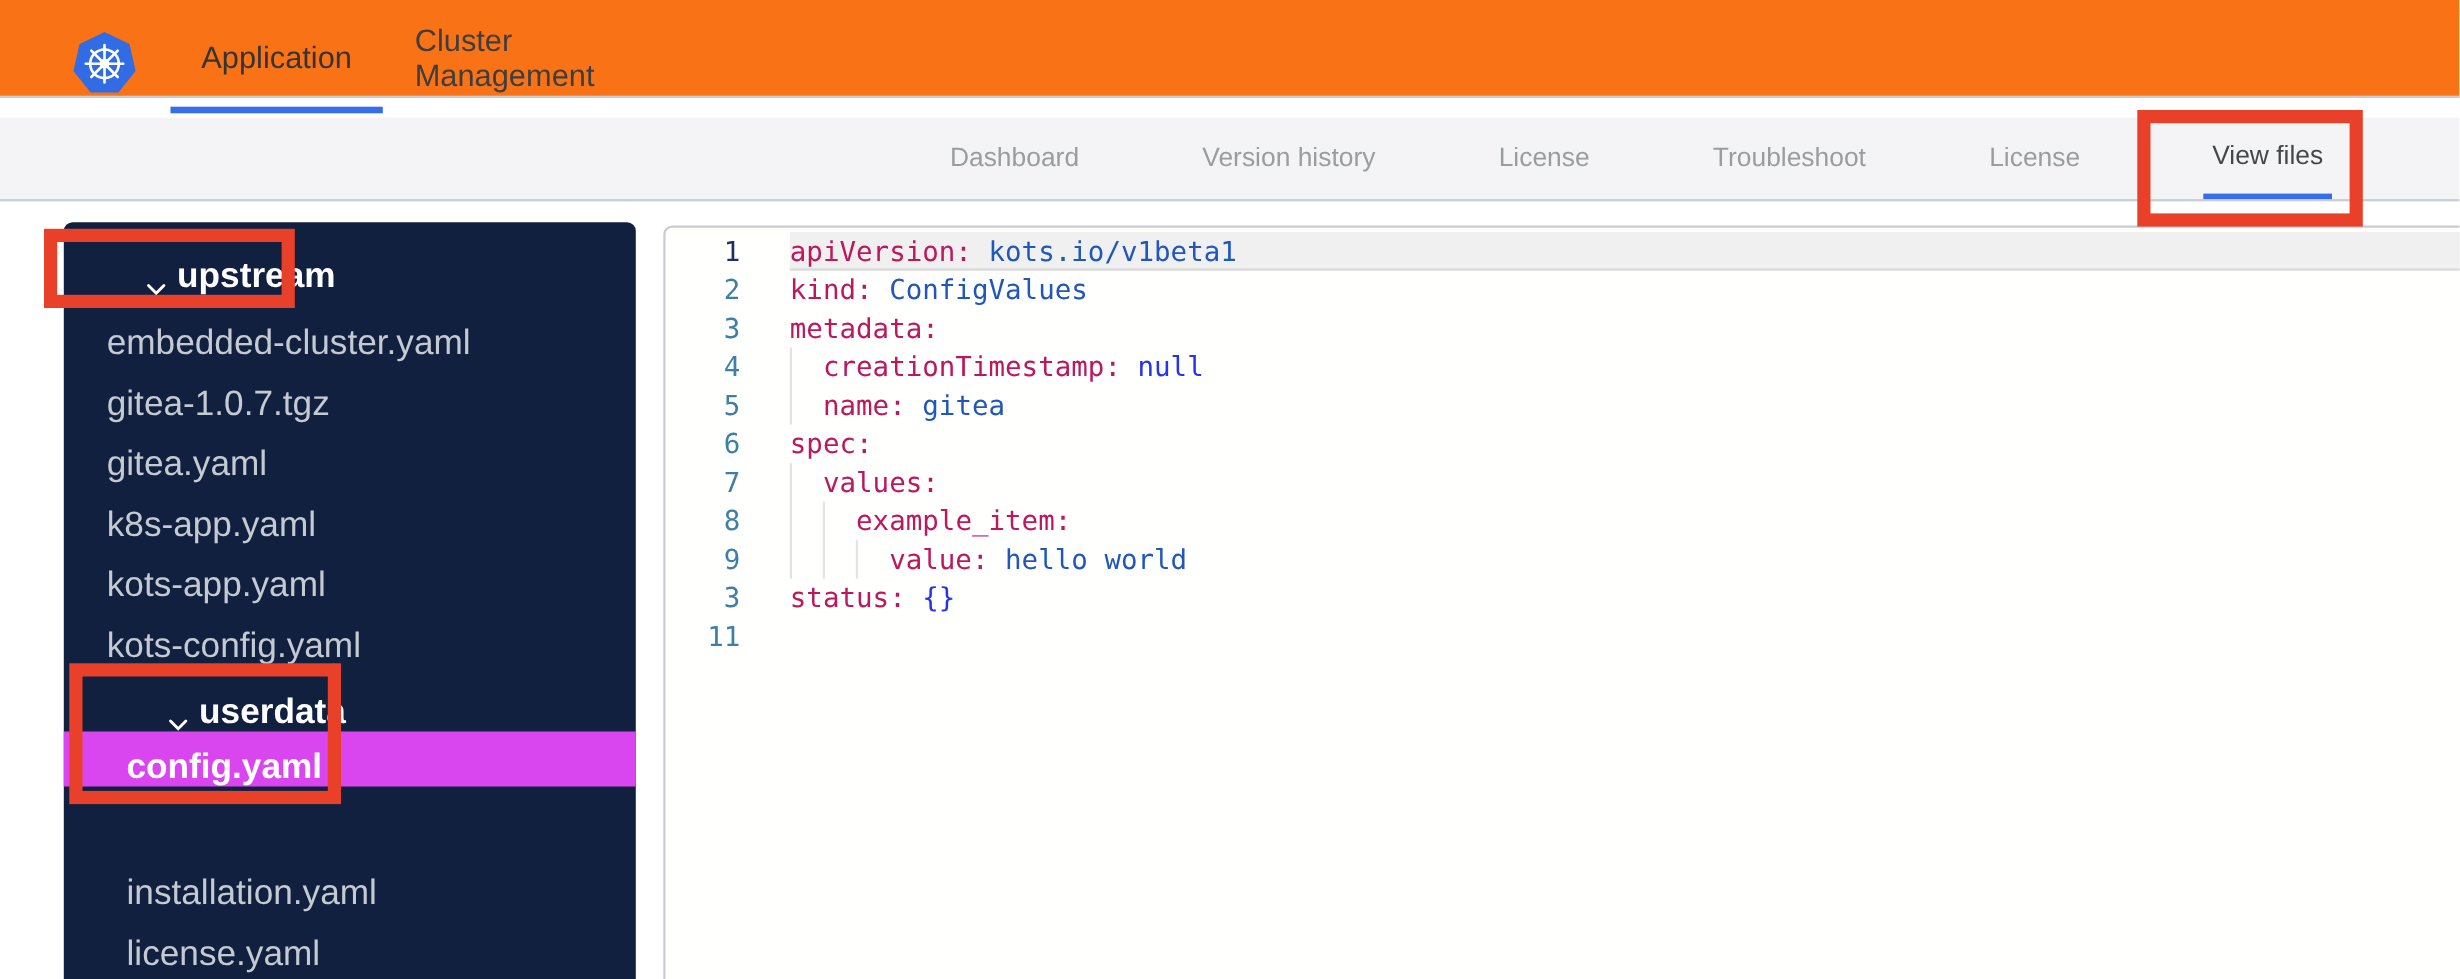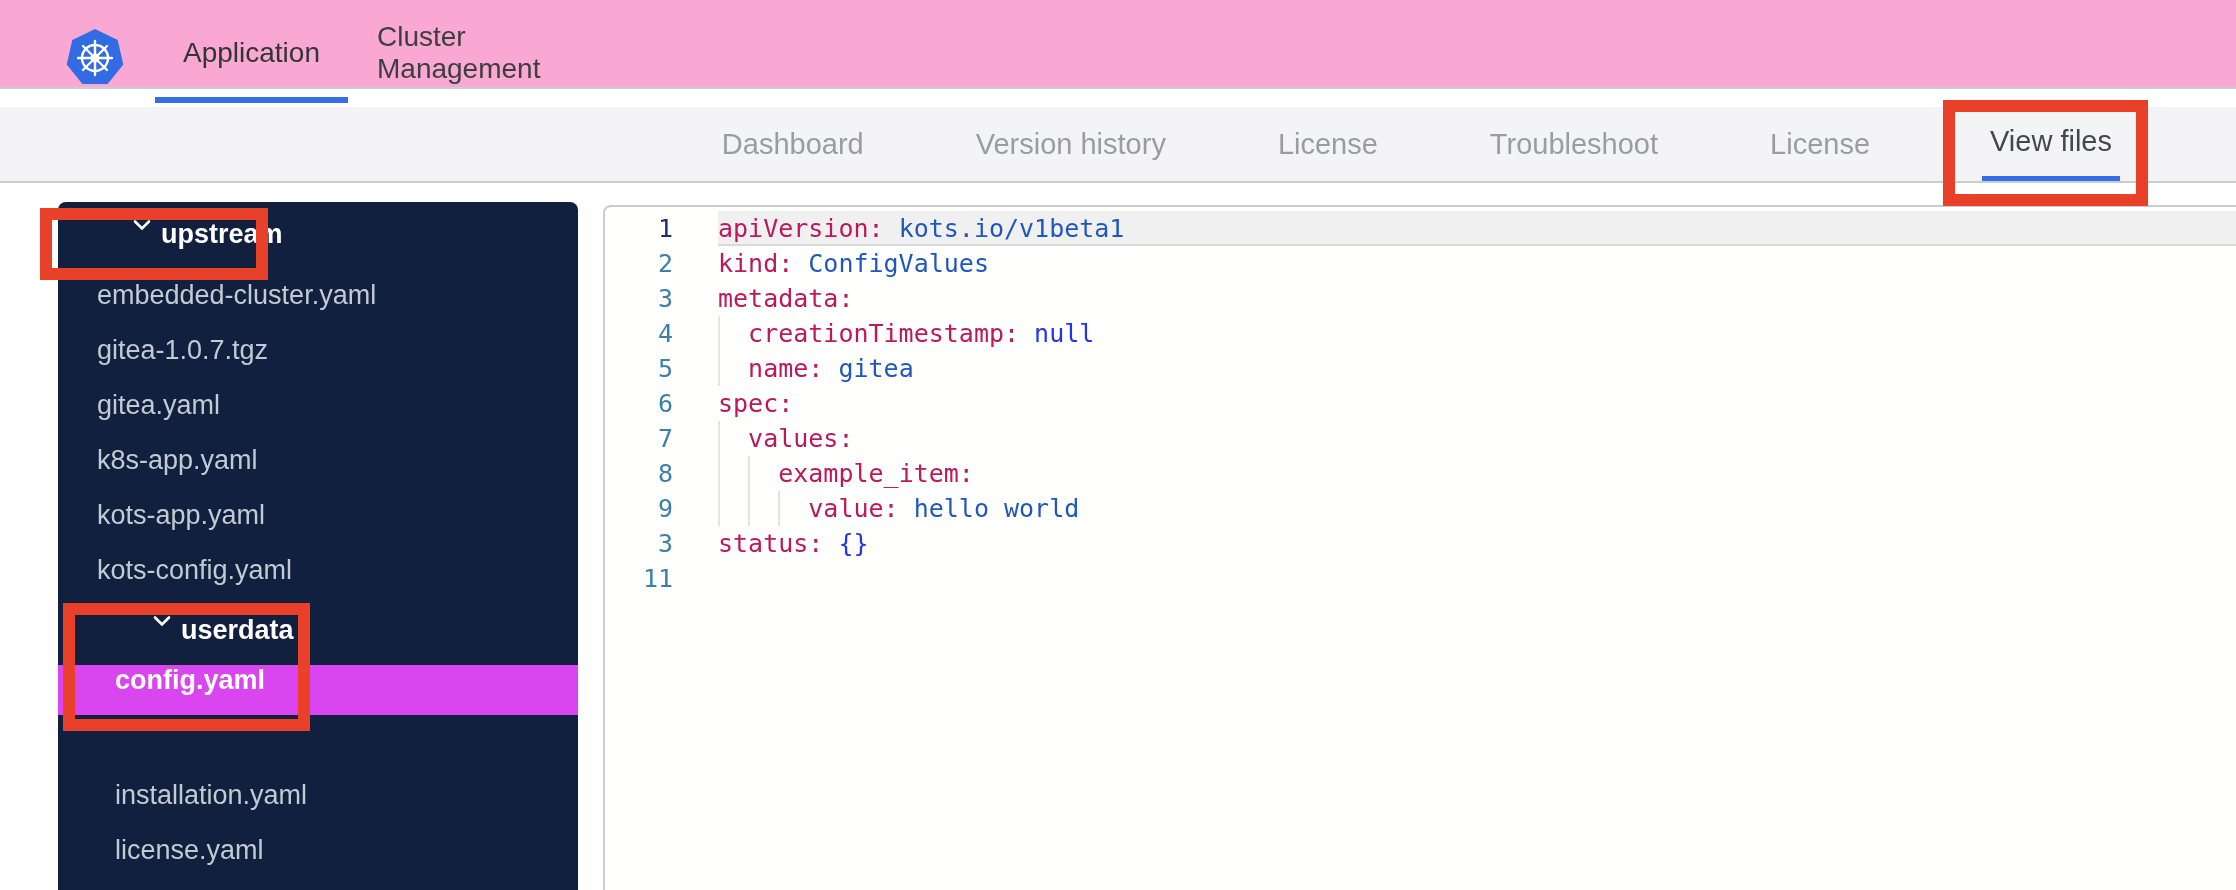--- a/index.html
+++ b/index.html
@@ -11,21 +11,21 @@
     font-family: "Liberation Sans", sans-serif;
   }
 
   
   .top-hairline {
     position: absolute; top: 9px; left: 0; width: 100%; height: 2px;
     background: #dcdcdc;
   }
   .topbar {
     position: absolute; top: 0; left: 0; width: 100%; height: 89px;
-    background: #f9a8d4; border-bottom: 2px solid #cdcdcd;
+    background: #f97316; border-bottom: 2px solid #cdcdcd;
   }
   .logo {
     position: absolute; left: 65px; top: 27px; width: 60px; height: 60px;
   }
   .topbar-tabs {
     position: absolute; left: 155px; top: 0; height: 105px;
     display: flex; align-items: stretch;
   }
   .toptab {
     position: relative; display: flex; align-items: center; justify-content: center;
@@ -39,36 +39,36 @@
   }
 
   
   .subnav {
     position: absolute; top: 107px; left: 0; width: 100%; height: 76px;
     background: #f4f4f6; border-bottom: 2px solid #c9ced3;
     display: flex; align-items: stretch; justify-content: flex-end;
     padding-right: 116px; gap: 112px;
   }
   .subtab {
-    display: flex; align-items: center; font-size: 29px; color: #9a9da0;
+    display: flex; align-items: center; font-size: 24px; color: #9a9da0;
     cursor: pointer; height: 100%;
   }
   .subtab.active {
     color: #45484b; border-bottom: 5px solid #366de8; padding: 0 8px;
   }
 
   
   .sidebar {
     position: absolute; left: 58px; top: 202px; width: 520px; height: 688px;
     background: #122040; border-radius: 8px 8px 0 0;
   }
   .trow {
     position: absolute; left: 0; width: 100%; height: 50px;
-    display: flex; align-items: flex-start; cursor: pointer;
-    font-size: 27px; color: #c3cad2; white-space: nowrap;
+    display: flex; align-items: flex-end; cursor: pointer;
+    font-size: 32px; color: #c3cad2; white-space: nowrap;
   }
   .trow.folder { font-weight: 700; color: #ffffff; }
   .trow .chev { display: inline-flex; margin-right: 10px; }
   .trow.lvl1f { padding-left: 75px; }   
   .trow.lvl1  { padding-left: 39px; }   
   .trow.lvl2f { padding-left: 95px; }   
   .trow.lvl2  { padding-left: 57px; }   
   .trow.selected { background: #d946ef; font-weight: 700; color: #ffffff; }
 
   

